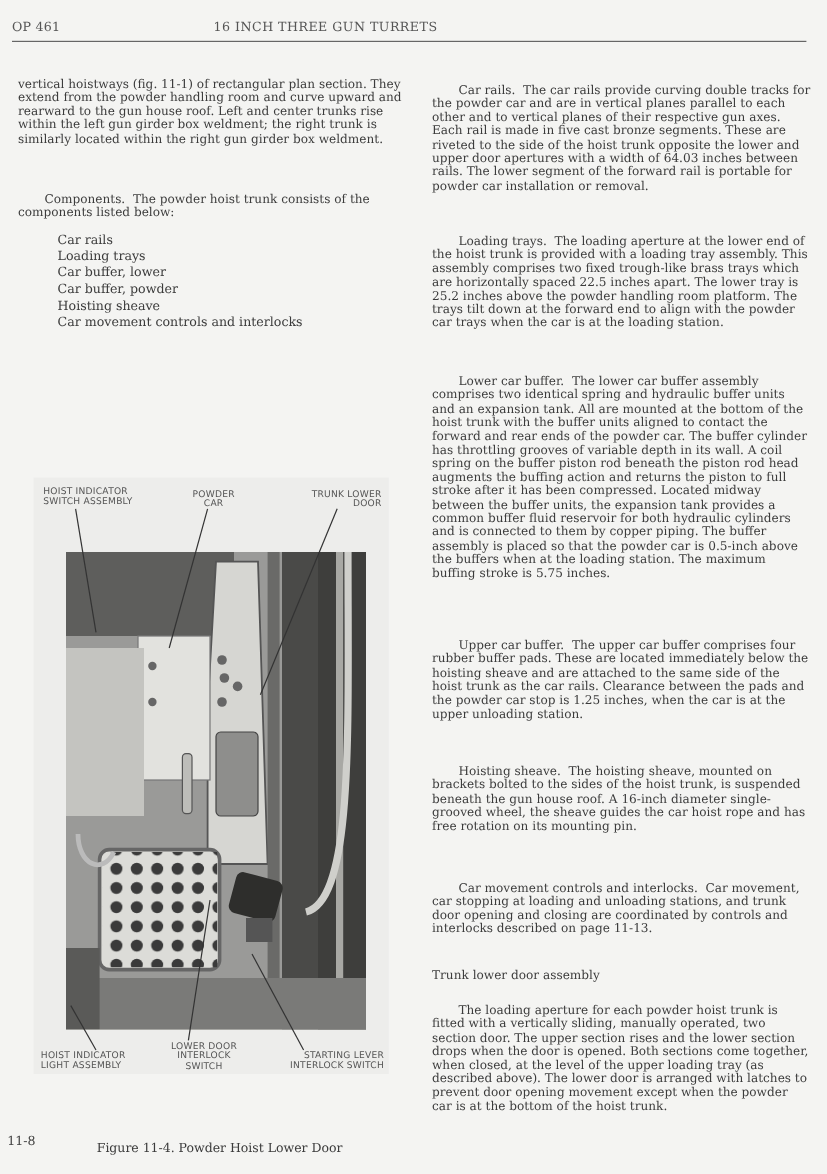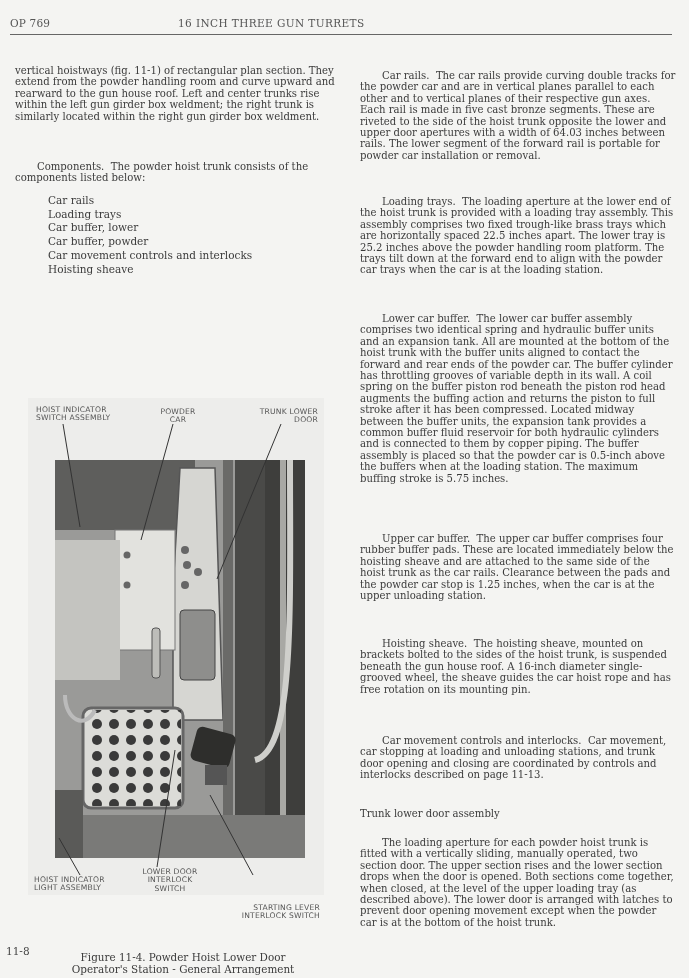--- a/index.html
+++ b/index.html
@@ -35,37 +35,37 @@
   
   .fig { position: absolute; left: 28px; top: 398px; width: 296px; height: 497px; background: #ededeb; }
   .fig-label { position: absolute; font-family: "DejaVu Sans", "Liberation Sans", sans-serif; font-size: 7.6px; line-height: 8.4px; color: #555; text-align: center; letter-spacing: 0.2px; }
   .photo { position: absolute; left: 55px; top: 460px; width: 250px; height: 398px; background: #8a8a88; overflow: hidden; }
   .caption { position: absolute; left: 48px; top: 912px; width: 270px; text-align: center; font-size: 10.4px; line-height: 11.5px; color: #3b3b3b; margin-top: 40px; }
   .pagenum { position: absolute; left: 6px; top: 945px; font-size: 10.5px; color: #444; }
 </style>
 </head>
 <body>
 
-<div class="hdr hdr-code">OP 769</div>
+<div class="hdr hdr-code">OP 461</div>
 <div class="hdr hdr-title">16 INCH THREE GUN TURRETS</div>
 <div class="hdr-rule"></div>
 
 <div class="col left-intro">
   <p>vertical hoistways (fig. 11-1) of rectangular plan section. They extend from the powder handling room and curve upward and rearward to the gun house roof. Left and center trunks rise within the left gun girder box weldment; the right trunk is similarly located within the right gun girder box weldment.</p>
 </div>
 <div class="col left-comp">
   <p class="ind"><span class="u">Components.</span>&nbsp; <span>The powder hoist trunk consists of the components listed below:</span></p>
 </div>
 <ul class="comp-list">
   <li>Car rails</li>
   <li>Loading trays</li>
   <li>Car buffer, lower</li>
   <li>Car buffer, powder</li>
+  <li>Hoisting sheave</li>
   <li>Car movement controls and interlocks</li>
-  <li>Hoisting sheave</li>
 </ul>
 
 <div class="fig"></div>
 <div class="photo">
   <svg width="250" height="398" viewBox="0 0 250 398">
     <defs>
       <pattern id="perf" width="17" height="16" patternUnits="userSpaceOnUse">
         <circle cx="8" cy="8" r="5" fill="#3a3a3a"></circle>
       </pattern>
     </defs>
@@ -113,25 +113,24 @@
   <line x1="80" y1="875" x2="59" y2="838" stroke="#333" stroke-width="1"></line>
   <line x1="157" y1="867" x2="175" y2="750" stroke="#333" stroke-width="1"></line>
   <line x1="253" y1="875" x2="210" y2="795" stroke="#333" stroke-width="1"></line>
 </svg>
 
 <div class="fig-label" style="left:36px;top:406px;width:90px;text-align:left;">HOIST INDICATOR SWITCH ASSEMBLY</div>
 <div class="fig-label" style="left:158px;top:408px;width:40px;">POWDER CAR</div>
 <div class="fig-label" style="left:252px;top:408px;width:66px;text-align:right;">TRUNK LOWER DOOR</div>
 <div class="fig-label" style="left:34px;top:876px;width:90px;text-align:left;">HOIST INDICATOR LIGHT ASSEMBLY</div>
 <div class="fig-label" style="left:140px;top:868px;width:60px;">LOWER DOOR INTERLOCK SWITCH</div>
-<div class="fig-label" style="left:226px;top:876px;width:94px;text-align:right;margin-top:28px;">STARTING LEVER INTERLOCK SWITCH</div>
+<div class="fig-label" style="left:226px;top:876px;width:94px;text-align:right;">STARTING LEVER INTERLOCK SWITCH</div>
 
 <div class="caption">
   <div>Figure 11-4. Powder Hoist Lower Door</div>
-  <div>Operator's Station - General Arrangement</div>
 </div>
 
 <div class="col r1">
   <p class="ind"><span class="u">Car rails.</span>&nbsp; <span>The car rails provide curving double tracks for the powder car and are in vertical planes parallel to each other and to vertical planes of their respective gun axes. Each rail is made in five cast bronze segments. These are riveted to the side of the hoist trunk opposite the lower and upper door apertures with a width of 64.03 inches between rails. The lower segment of the forward rail is portable for powder car installation or removal.</span></p>
 </div>
 <div class="col r2">
   <p class="ind"><span class="u">Loading trays.</span>&nbsp; <span>The loading aperture at the lower end of the hoist trunk is provided with a loading tray assembly. This assembly comprises two fixed trough-like brass trays which are horizontally spaced 22.5 inches apart. The lower tray is 25.2 inches above the powder handling room platform. The trays tilt down at the forward end to align with the powder car trays when the car is at the loading station.</span></p>
 </div>
 <div class="col r3">
   <p class="ind"><span class="u">Lower car buffer.</span>&nbsp; <span>The lower car buffer assembly comprises two identical spring and hydraulic buffer units and an expansion tank. All are mounted at the bottom of the hoist trunk with the buffer units aligned to contact the forward and rear ends of the powder car. The buffer cylinder has throttling grooves of variable depth in its wall. A coil spring on the buffer piston rod beneath the piston rod head augments the buffing action and returns the piston to full stroke after it has been compressed. Located midway between the buffer units, the expansion tank provides a common buffer fluid reservoir for both hydraulic cylinders and is connected to them by copper piping. The buffer assembly is placed so that the powder car is 0.5-inch above the buffers when at the loading station. The maximum buffing stroke is 5.75 inches.</span></p>

